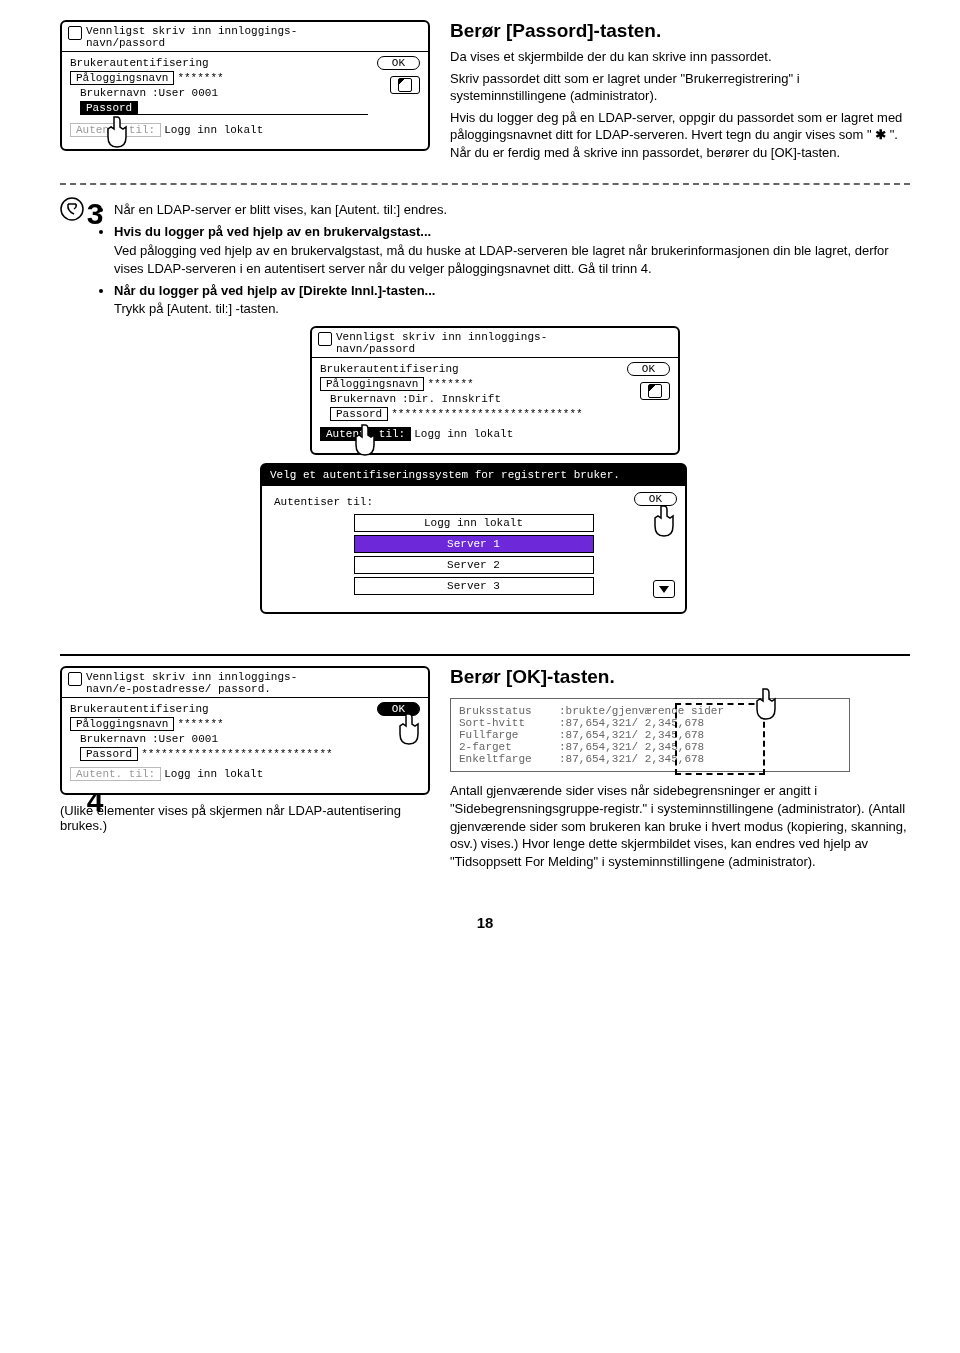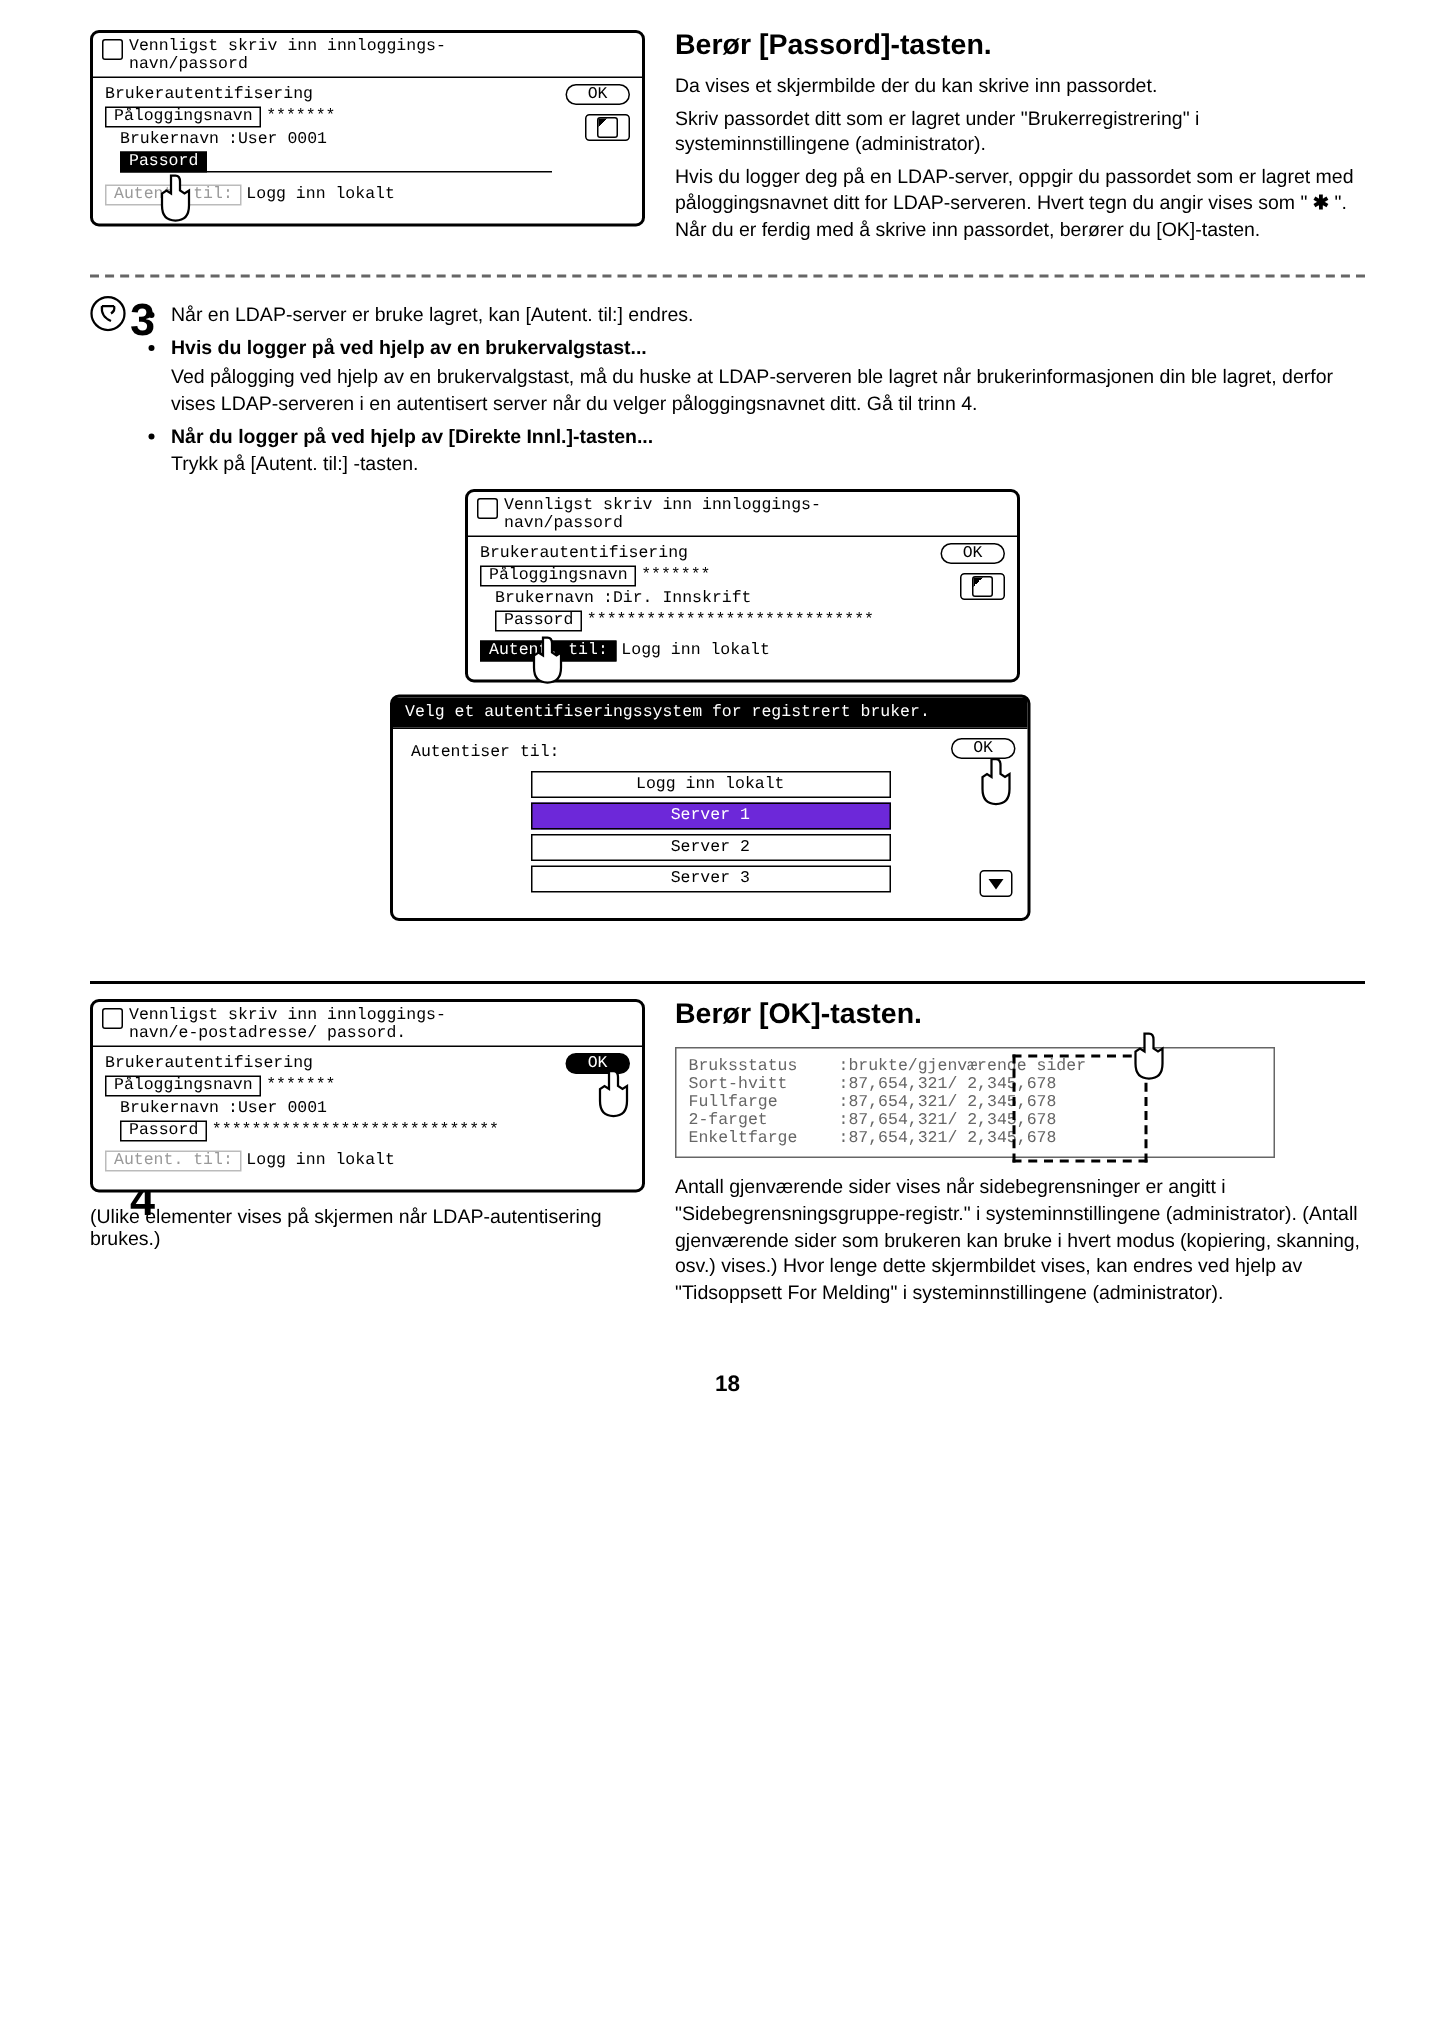--- a/index.html
+++ b/index.html
@@ -227,21 +227,21 @@
 
   <div class="noteblock rel">
     <div class="step-num">3</div>
     <div class="noteicon">
       <svg viewBox="0 0 24 24">
           <ellipse cx="12" cy="12" rx="11" ry="11" fill="none" stroke="#000" stroke-width="1.5"></ellipse>
           <path d="M8 7 L16 7 M8 7 Q7 14 14 17 M16 7 Q17 10 14 12" fill="none" stroke="#000" stroke-width="1.5"></path>
         </svg>
     </div>
     <ul>
-      <li>Når en LDAP-server er bruke lagret, kan [Autent. til:] endres.</li>
+      <li>Når en LDAP-server er blitt vises, kan [Autent. til:] endres.</li>
       <li>
         <b>Hvis du logger på ved hjelp av en brukervalgstast...</b><br>
         <span>Ved pålogging ved hjelp av en brukervalgstast, må du huske at LDAP-serveren ble lagret når brukerinformasjonen din ble lagret, derfor vises LDAP-serveren i en autentisert server når du velger påloggingsnavnet ditt. Gå til trinn 4.</span>
       </li>
       <li>
         <b>Når du logger på ved hjelp av [Direkte Innl.]-tasten...</b><br>
         <span>Trykk på [Autent. til:] -tasten.</span>
       </li>
     </ul>
   </div>

